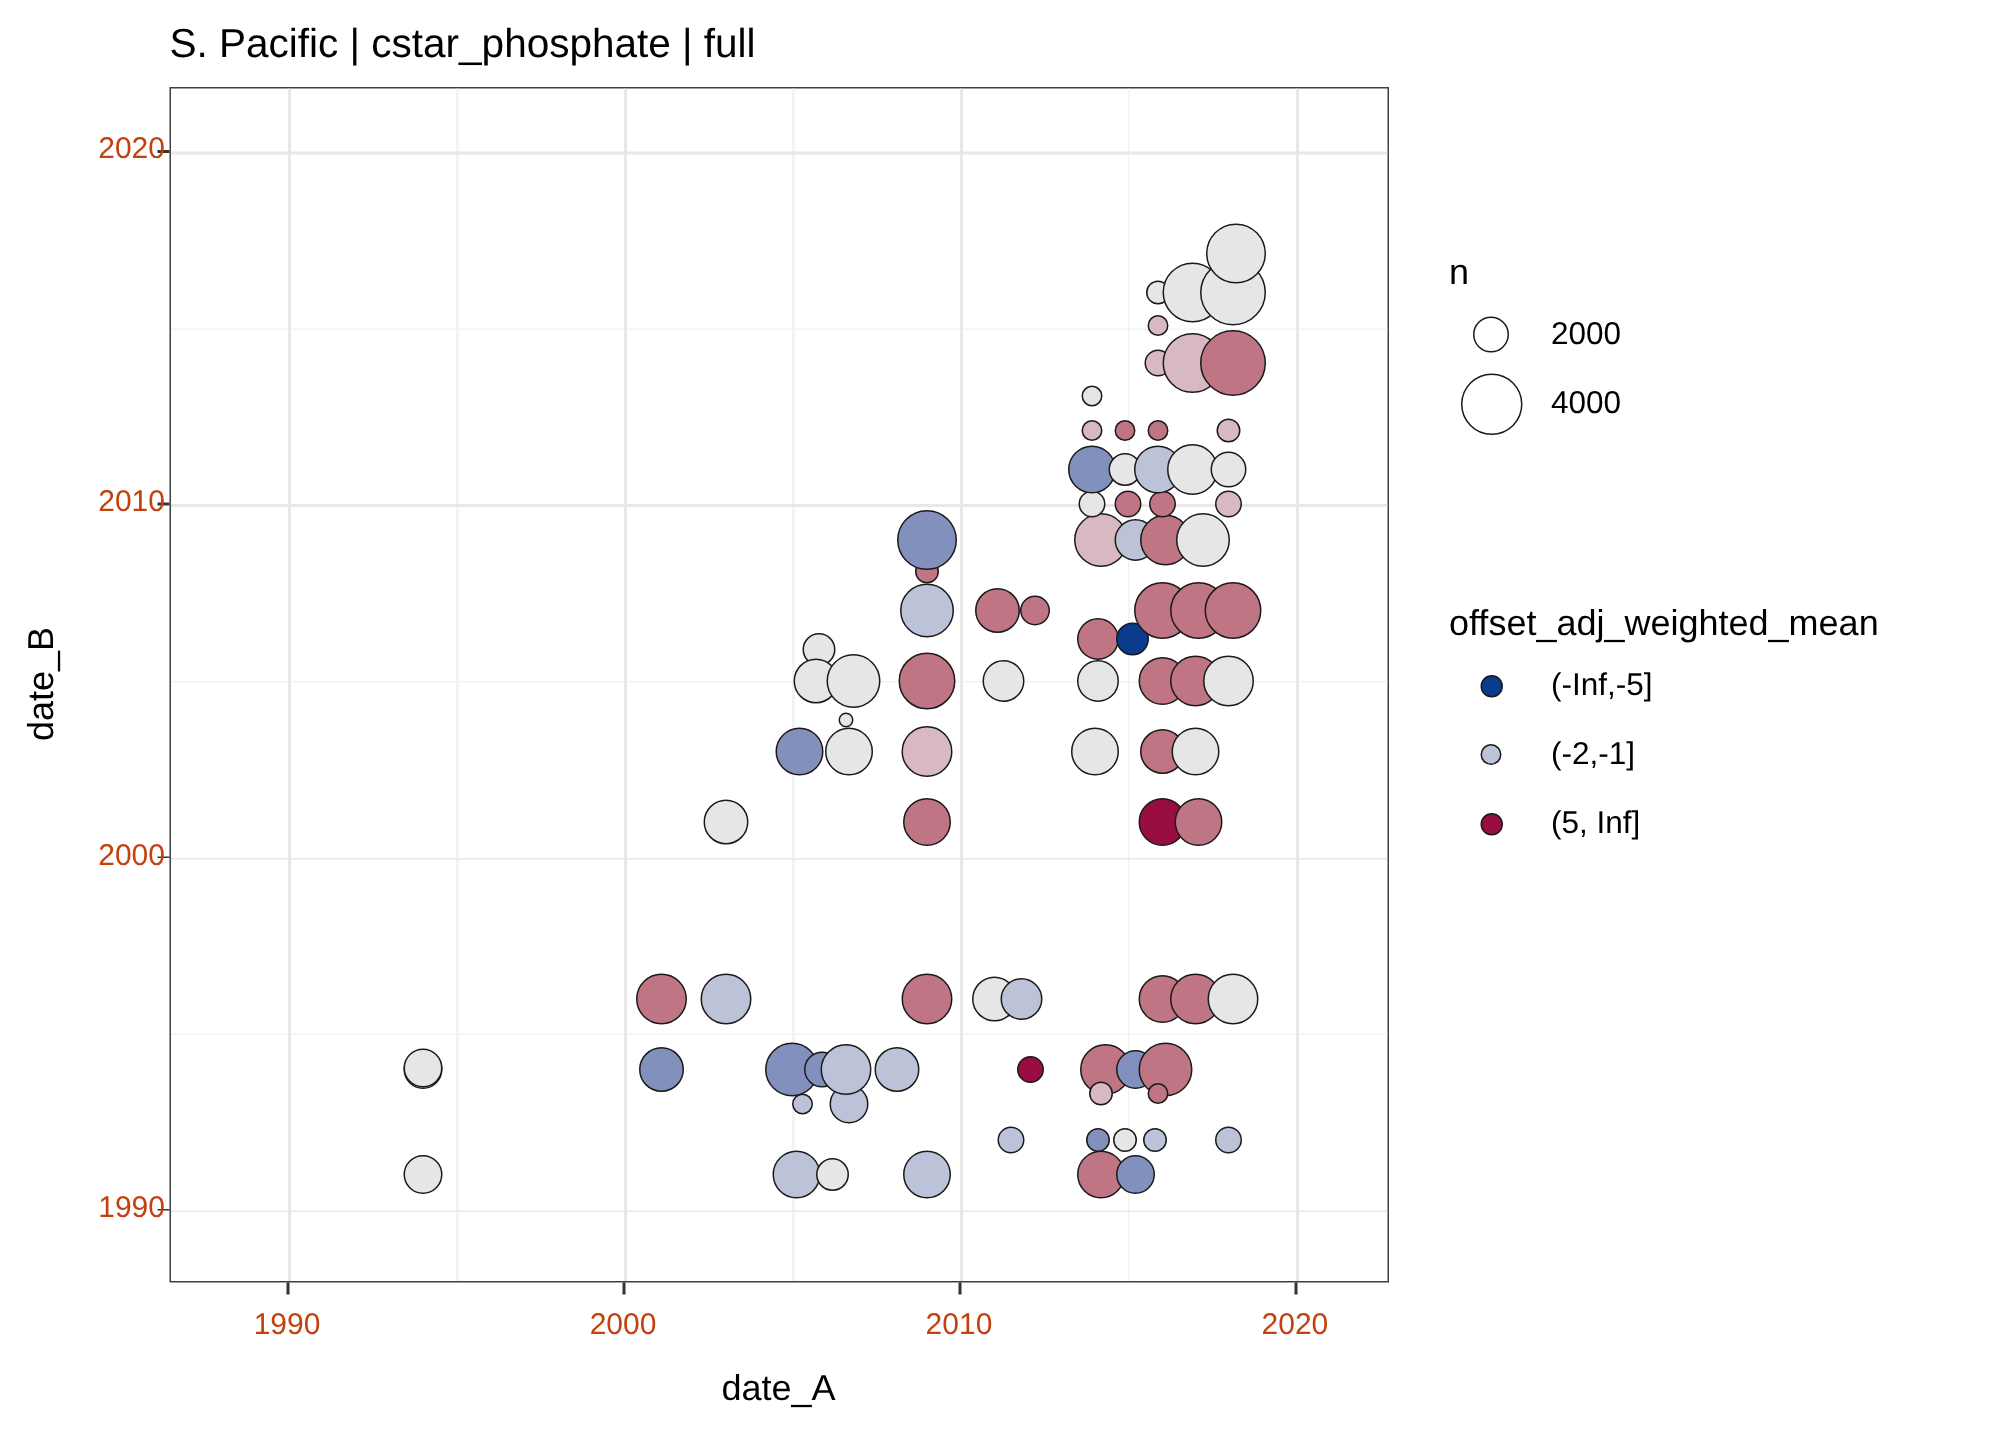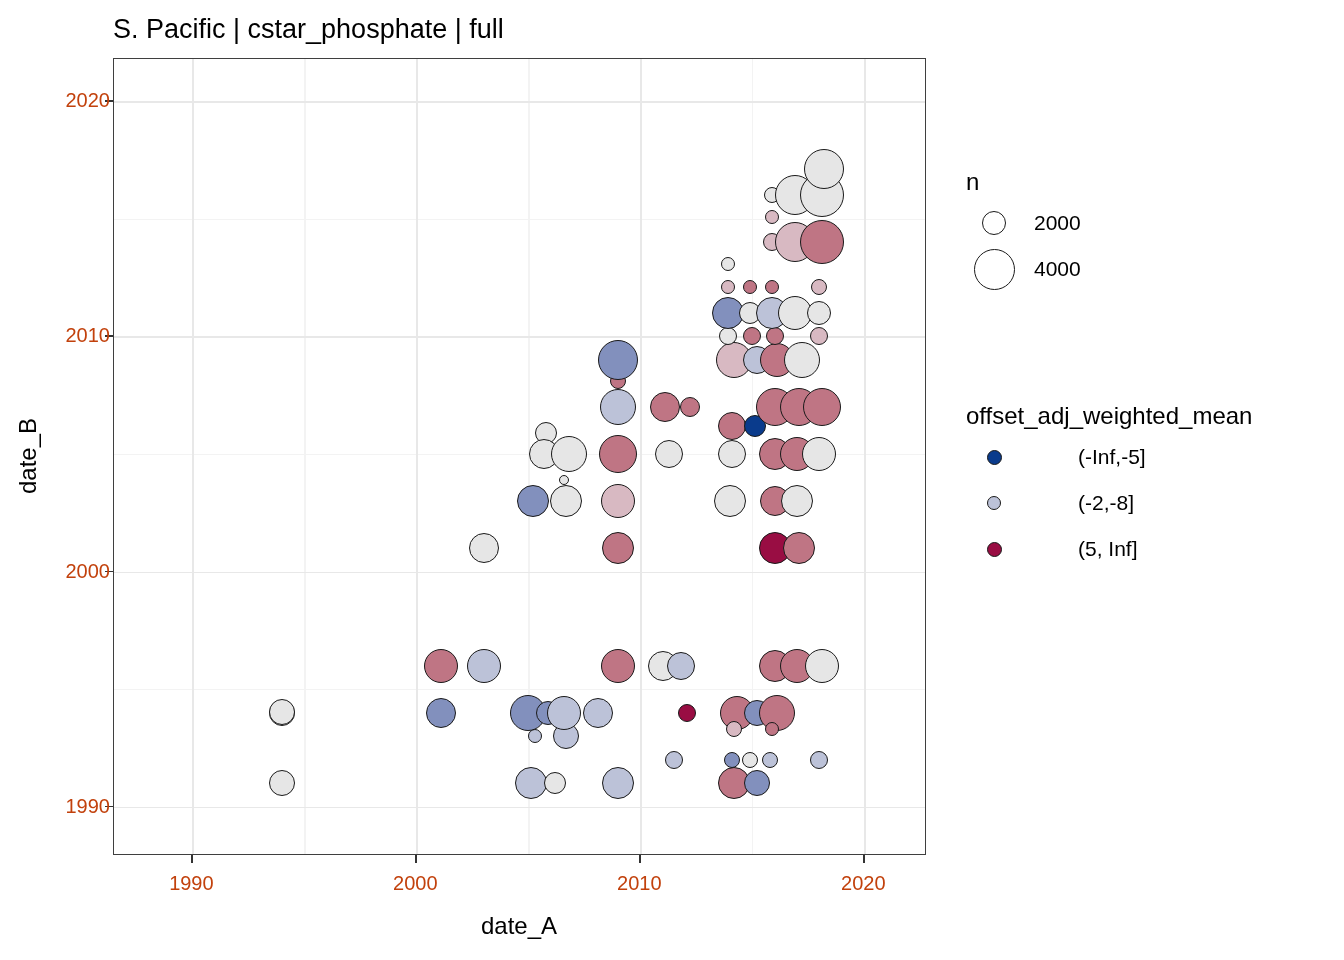--- a/index.html
+++ b/index.html
@@ -125,21 +125,21 @@
   }
   .legend-label {
     font-size: 21px;
     color: #000000;
     white-space: nowrap;
     padding-left: 12px;
   }
 
   #size-legend { left: 966px; top: 168px; }
   #color-legend { left: 966px; top: 402px; }
-  #color-legend .legend-row { height: 46px; gap: 44px; }
+  #color-legend .legend-row { height: 46px; }
   #color-legend .legend-circle { border-width: 1.4px; }
 </style>
 </head>
 <body>
 
 <div id="plot-root">
 
   <div class="plot-title">S. Pacific | cstar_phosphate | full</div>
 
   <div class="panel" id="panel">
@@ -295,21 +295,21 @@
         <div class="legend-row">
           <div class="legend-key">
             <div class="legend-circle" style="width: 15px; height: 15px; background: rgb(10, 59, 140);"></div>
           </div>
           <div class="legend-label">(-Inf,-5]</div>
         </div>
         <div class="legend-row">
           <div class="legend-key">
             <div class="legend-circle" style="width: 14px; height: 14px; background: rgb(188, 194, 216);"></div>
           </div>
-          <div class="legend-label">(-2,-8]</div>
+          <div class="legend-label">(-2,-1]</div>
         </div>
         <div class="legend-row">
           <div class="legend-key">
             <div class="legend-circle" style="width: 15px; height: 15px; background: rgb(153, 13, 67);"></div>
           </div>
           <div class="legend-label">(5, Inf]</div>
         </div>
       </div>
   </div>
 

